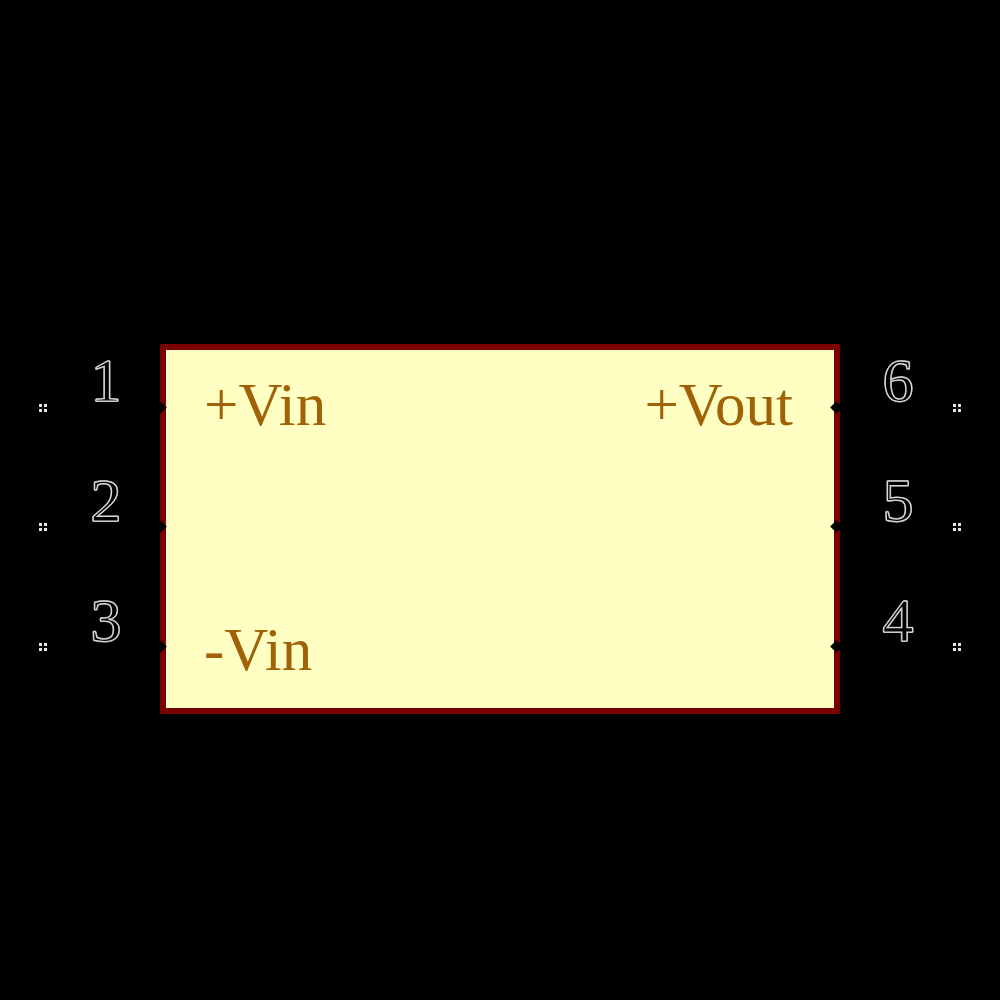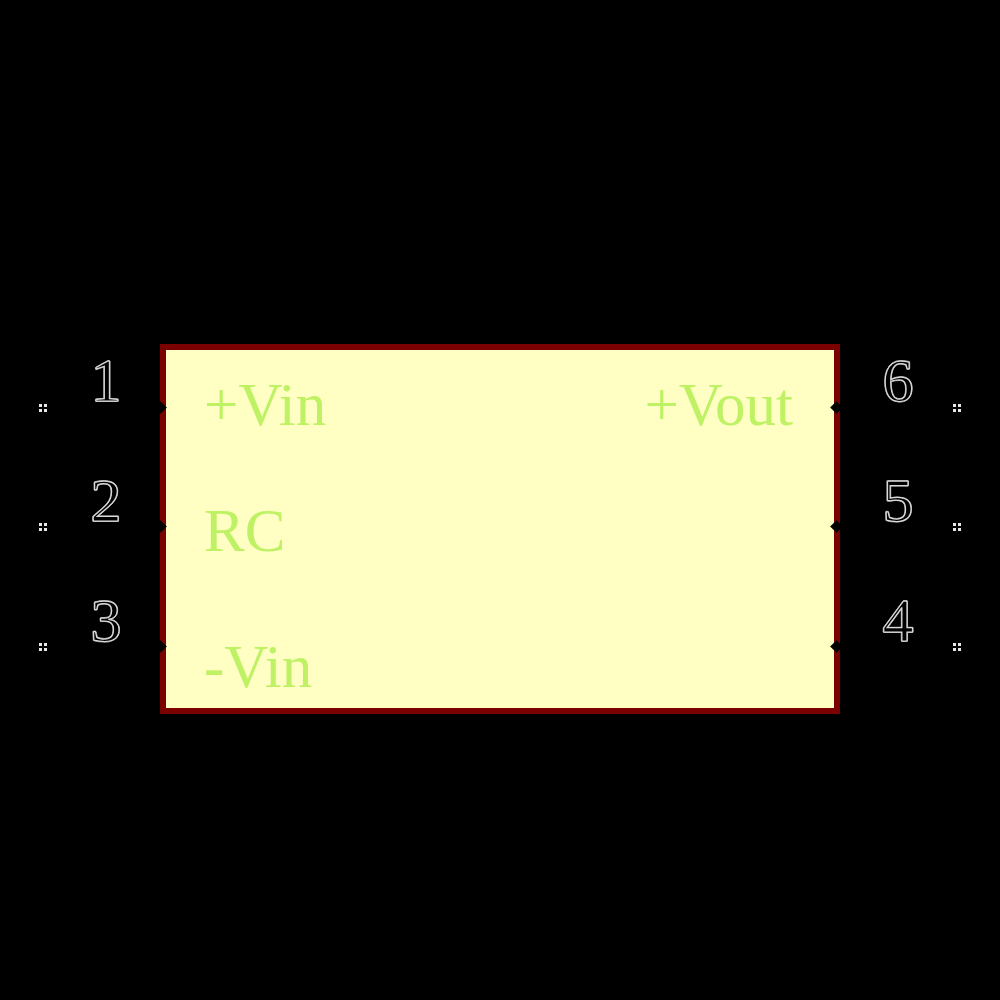--- a/index.html
+++ b/index.html
@@ -5,28 +5,28 @@
   html,body{margin:0;padding:0;background:#000;}
   .canvas{
     position:relative;width:1000px;height:1000px;background:#000;overflow:hidden;
     font-family:"Liberation Serif",serif;
   }
   .component-body{
     position:absolute;left:160px;top:344px;width:680px;height:370px;
     box-sizing:border-box;background:#FFFFC4;border:6px solid #7B0000;
   }
   .pin-label{
-    position:absolute;height:70px;line-height:70px;font-size:61px;color:#bef264;
+    position:absolute;height:70px;line-height:70px;font-size:61px;color:#a16207;
     white-space:nowrap;
   }
   .pin-label.left{left:204px;text-align:left;}
   .pin-label.right{right:207px;}
   .row1-label{top:370px;}
   .row2-label{top:496px;}
-  .row3-label{top:615px;margin-top:17px;}
+  .row3-label{top:615px;}
   .pin-number{
     position:absolute;width:64px;height:70px;line-height:70px;text-align:center;
     font-size:62px;color:#000;
     -webkit-text-stroke:1.25px #d9d9d9;
     text-shadow:-1px 0 #9a9a9a,1px 0 #9a9a9a,0 -1px #9a9a9a,0 1px #9a9a9a;
   }
   .pin-number.left{left:74px;}
   .pin-number.right{left:866px;}
   .row1-num{top:345px;}
   .row2-num{top:465px;}
@@ -58,21 +58,20 @@
 
   <div class="pin-stub left row1-stub"></div>
   <div class="pin-stub left row2-stub"></div>
   <div class="pin-stub left row3-stub"></div>
 
   <div class="pin-stub right row1-stub"></div>
   <div class="pin-stub right row2-stub"></div>
   <div class="pin-stub right row3-stub"></div>
 
   <div class="pin-label left row1-label">+Vin</div>
-  <div class="pin-label left row2-label">RC</div>
   <div class="pin-label left row3-label">-Vin</div>
 
   <div class="pin-label right row1-label">+Vout</div>
 
   <div class="pin-number left row1-num">1</div>
   <div class="pin-number left row2-num">2</div>
   <div class="pin-number left row3-num">3</div>
 
   <div class="pin-number right row1-num">6</div>
   <div class="pin-number right row2-num">5</div>

